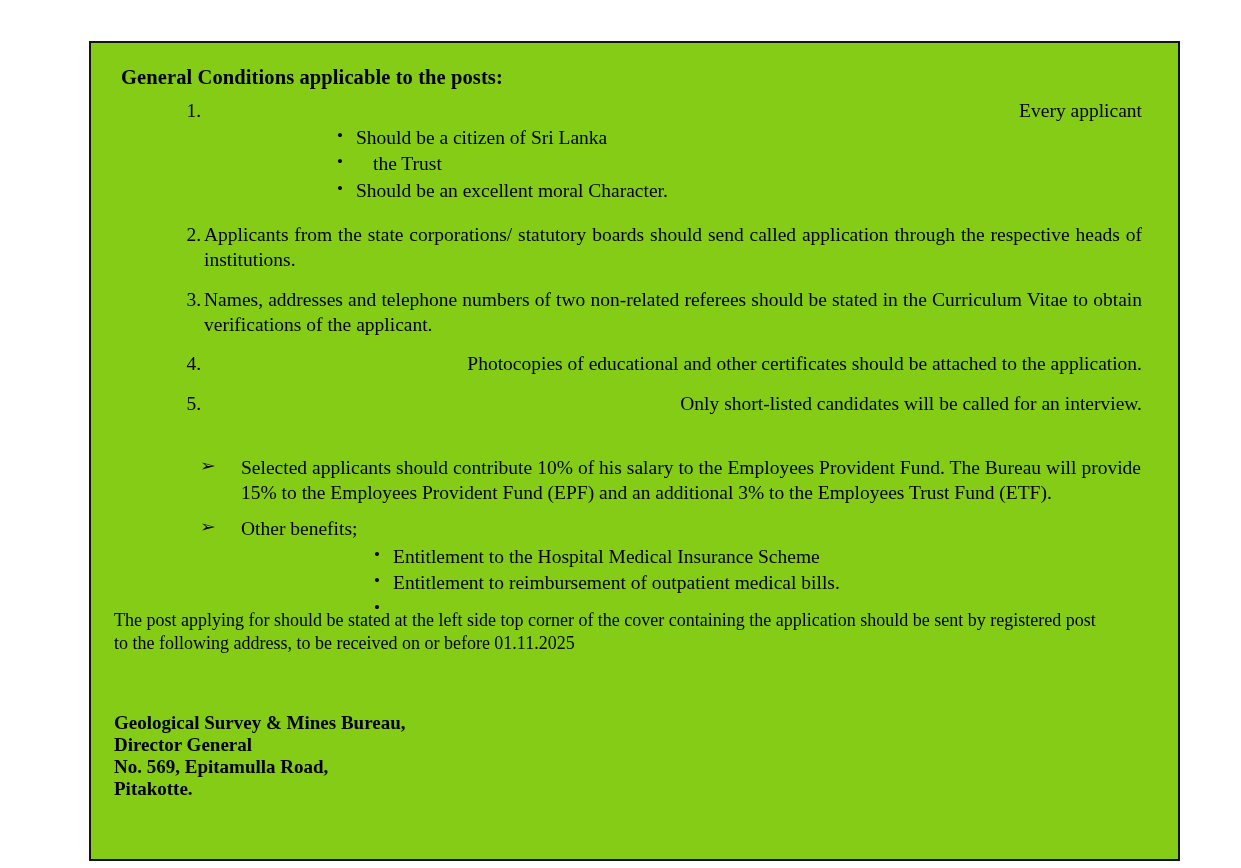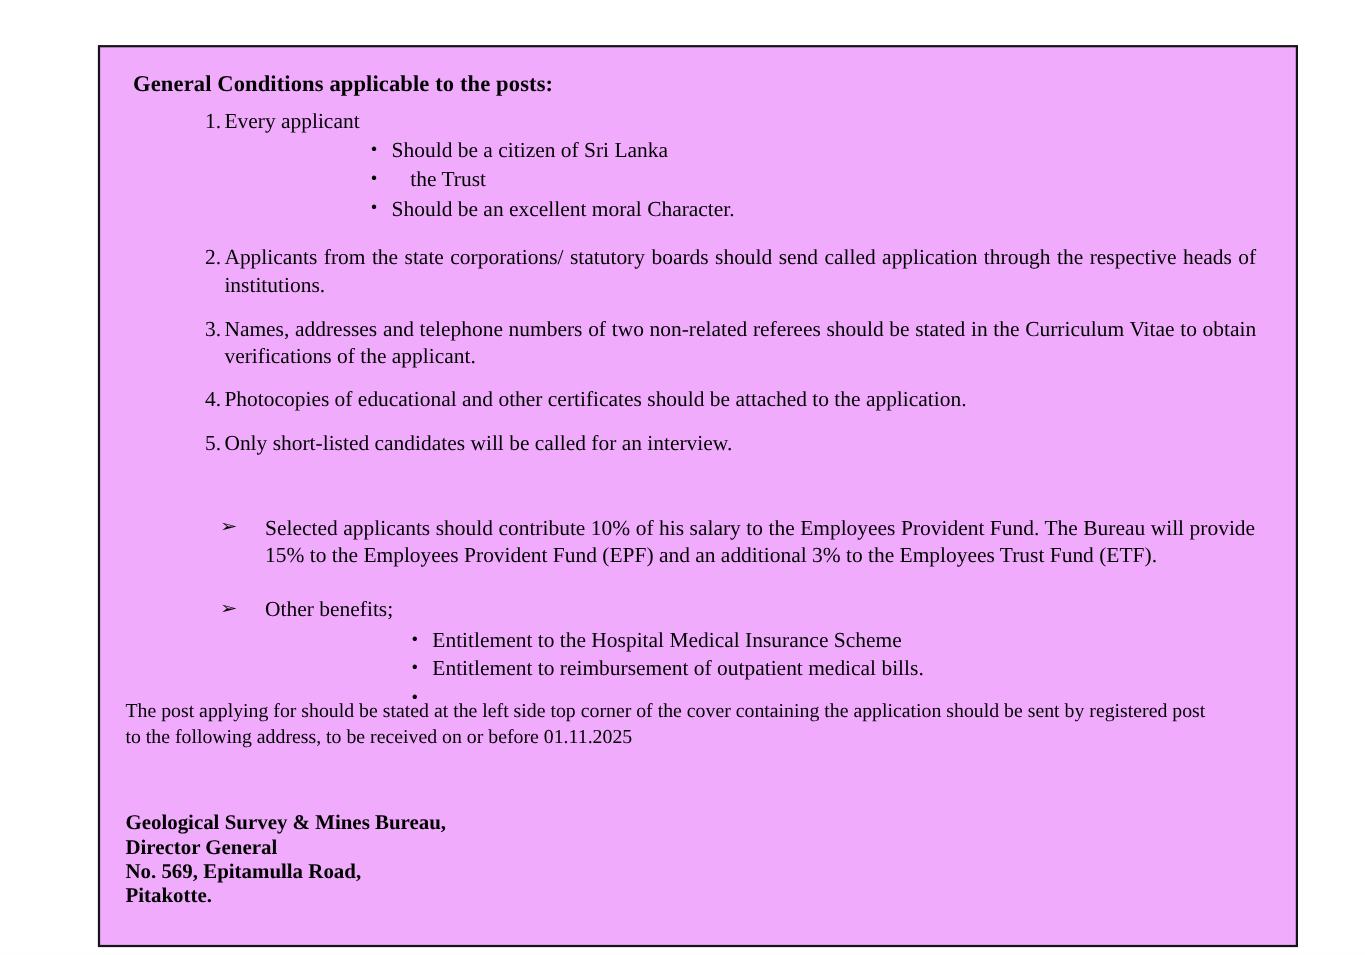--- a/index.html
+++ b/index.html
@@ -25,21 +25,21 @@
 
   
   .frame {
     position: absolute;
     left: 89px;
     top: 41px;
     width: 1091px;
     height: 820px;
     border: 2px solid #141414;
     box-sizing: border-box;
-    background: #f0abfc;
+    background: #84cc16;
   }
 
   .frame-inner {
     position: absolute;
     left: 0;
     top: 0;
     right: 0;
     bottom: 0;
     padding: 22px 36px 0 21px;
     box-sizing: border-box;
@@ -70,20 +70,21 @@
   .num-item > .num-marker {
     position: absolute;
     left: 63px;
     top: 0;
     width: 26px;
     text-align: right;
     font-size: 19.5px;
   }
   .num-item .num-text {
     display: block;
+    text-align: right;
   }
   .num-item.justify .num-text {
     text-align: justify;
     text-justify: inter-word;
   }
   .spacer-10 { height: 10px; }
   .spacer-14 { height: 14px; }
   .spacer-18 { height: 18px; }
 
   
@@ -138,21 +139,21 @@
     font-weight: bold;
     transform: scaleX(1.18);
     transform-origin: left center;
   }
   .arrow-item.justify .arrow-text {
     display: block;
     text-align: justify;
     text-justify: inter-word;
     padding-right: 1px;
   }
-  .arrow-item .arrow-text { display: block; margin-top: 13px; }
+  .arrow-item .arrow-text { display: block; }
 
   
   .benefit-list {
     list-style: none;
     margin: 3px 0 0 0;
     padding: 0;
   }
   .benefit-item {
     position: relative;
     font-size: 19.5px;

